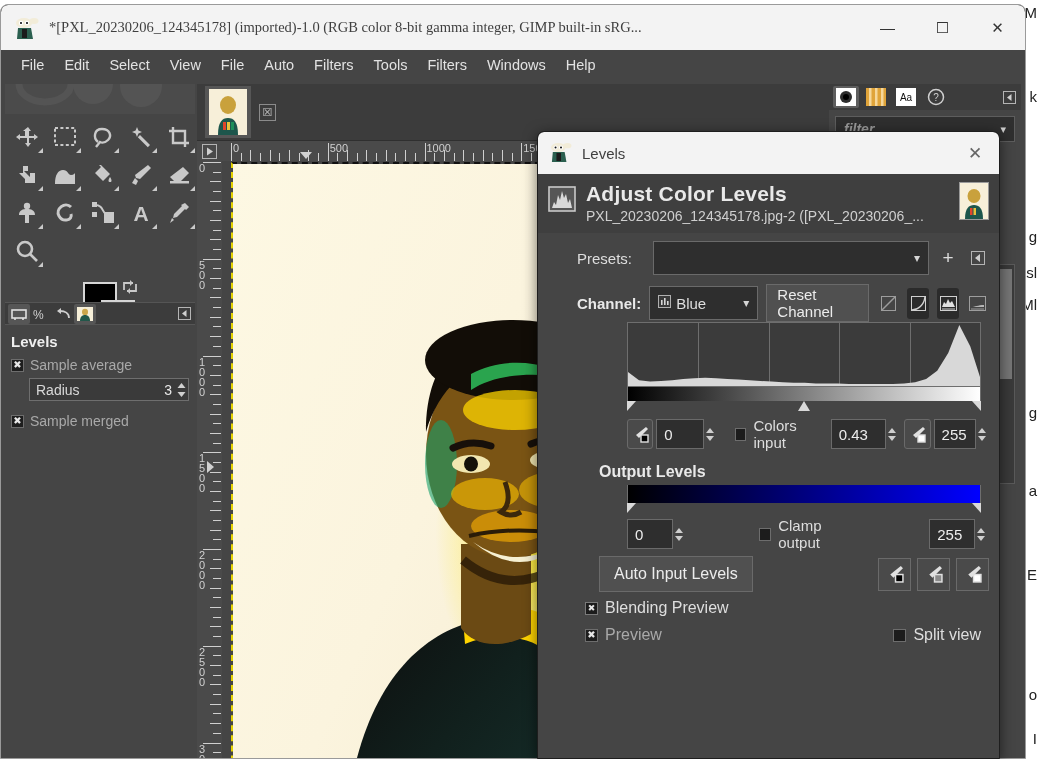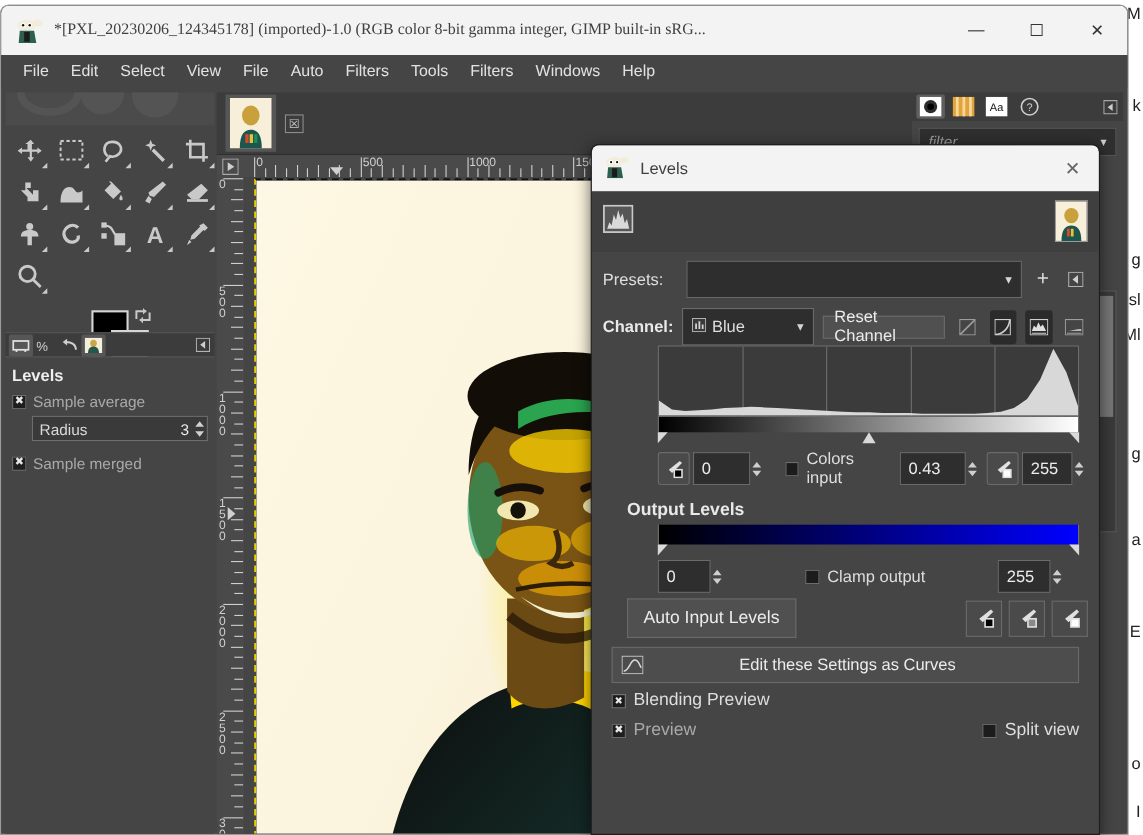--- a/index.html
+++ b/index.html
@@ -85,46 +85,46 @@
   .photo{ position:absolute; left:9px; top:1px; width:320px; height:690px;
       border-left:2px dashed #e3d100; border-top:2px dashed #111; }
 
   
   .rdock{ position:absolute; right:4px; top:0; width:192px; bottom:0; background:#454545; }
   .rd-tabs{ height:26px; background:#3c3c3c; display:flex; align-items:center; padding:0 4px; gap:4px; }
   .rd-tab{ width:26px; height:22px; display:flex; align-items:center; justify-content:center; border-radius:2px; }
   .rd-tab.active{ background:#5e5e5e; }
   .rd-menu{ margin-left:auto; width:15px; height:15px; display:flex; align-items:center; justify-content:center; }
   .filterbox{ margin:6px 6px 0 6px; height:26px; background:#2f2f2f; border:1px solid #5d5d5d; display:flex; align-items:center; padding:0 8px; }
-  .filterbox .ph{ font-style:italic; color:#9a9a9a; font-size:14px; }
+  .filterbox .ph{ font-style:italic; color:#9a9a9a; font-size:14px;font-weight:bold; }
   .filterbox .cv{ margin-left:auto; color:#cfcfcf; font-size:11px; }
   .rd-scroll{ position:absolute; right:6px; top:180px; width:22px; height:220px; background:#3a3a3a; border:1px solid #5a5a5a; }
   .rd-thumb{ position:absolute; left:2px; top:4px; width:16px; height:110px; background:#767676; }
 
   
   .levels{ position:absolute; left:537px; top:131px; width:463px; height:628px;
       background:#454545; border:1px solid #1e1e1e; box-shadow:0 3px 14px rgba(0,0,0,.55);
       border-top-left-radius:7px; border-top-right-radius:7px; overflow:hidden; }
   .lv-title{ height:42px; background:#f3f3f3; display:flex; align-items:center; padding-left:12px;
       border-top-left-radius:6px; border-top-right-radius:6px; }
   .lv-title .t{ font-size:15px; color:#3f3f3f; margin-left:10px; }
   .lv-close{ margin-left:auto; width:48px; height:42px; display:flex; align-items:center; justify-content:center; color:#666; font-size:17px; }
 
   .lv-head{ background:#3f3f3f; padding:8px 10px 9px 10px; display:flex; align-items:flex-start; }
   .lv-head .ico{ width:28px; height:26px; margin-right:10px; margin-top:4px; flex:0 0 auto; }
   .lv-h1{ font-size:21px; font-weight:bold; color:#e9e9e9; letter-spacing:.2px; }
   .lv-h2{ font-size:14px; color:#cfcfcf; margin-top:2px; white-space:nowrap; overflow:hidden; }
   .lv-thumb{ margin-left:auto; width:30px; height:38px; border:1px solid #9a9a9a; flex:0 0 auto; }
 
-  .lv-body{ padding:8px 10px 0 10px; }
+  .lv-body{ padding:8px 10px 0 10px;margin-left:29px; }
   .row{ display:flex; align-items:center; }
   .lbl-b{ font-weight:bold; font-size:15px; color:#e9e9e9; }
   .combo{ background:#2e2e2e; border:1px solid #6a6a6a; height:34px; display:flex; align-items:center; padding:0 8px; }
   .combo .cv{ margin-left:auto; color:#d5d5d5; font-size:12px; padding-left:10px; }
-  .btn{ background:#505050; border:1px solid #6a6a6a; height:21px; display:flex; align-items:center; justify-content:center;
+  .btn{ background:#505050; border:1px solid #6a6a6a; height:38px; display:flex; align-items:center; justify-content:center;
       padding:0 10px; font-size:15px; color:#ececec; }
   .iconbtn{ width:22px; height:22px; display:flex; align-items:center; justify-content:center; }
   .tglbtn{ width:27px; height:31px; display:flex; align-items:center; justify-content:center; }
   .tglbtn.on{ background:#2b2b2b; border-radius:3px; }
 
   .sec-title{ font-weight:bold; font-size:16px; color:#e9e9e9; margin:8px 0 4px 22px; }
 
   .histwrap{ margin-left:50px; margin-right:8px; }
   .hist{ position:relative; height:65px; background:#3b3b3b; border:1px solid #6e6e6e; overflow:hidden; }
   .hist .vline{ position:absolute; top:0; bottom:0; width:1px; background:#6e6e6e; }
@@ -671,20 +671,24 @@
       <div class="lv-close">✕</div>
     </div>
 
     <div class="lv-head">
       <span class="ico">
         <svg width="28" height="26" viewBox="0 0 28 26">
             <rect x="1" y="1" width="26" height="24" fill="#565656" stroke="#c9c9c9" stroke-width="1.6"></rect>
           <path d="M4 22 L6 16 L8 19 L10 9 L12 14 L14 5 L16 12 L18 8 L20 17 L22 13 L24 22 Z" fill="#d9d9d9"></path>
           </svg>
       </span>
+      <div style="min-width:0;flex:1;">
+        <div class="lv-h1">Adjust Color Levels</div>
+        <div class="lv-h2">PXL_20230206_124345178.jpg-2 ([PXL_20230206_...</div>
+      </div>
       <span class="lv-thumb">
         <svg width="28" height="36" viewBox="0 0 28 36">
           <rect width="28" height="36" fill="#f7efd9"></rect>
           <ellipse cx="14" cy="13" rx="6.5" ry="7" fill="#c9a13c"></ellipse>
           <path d="M5 36c0-11 4-14 9-14s9 3 9 14z" fill="#1d564c"></path>
           <rect x="10" y="25" width="2.5" height="7" fill="#e0452c"></rect>
             <rect x="13.5" y="25" width="2.5" height="7" fill="#e8c23c"></rect>
         </svg>
       </span>
     </div>
@@ -845,29 +849,20 @@
             </svg>
         </span>
         <span class="tglbtn" style="width:33px;height:33px;border:1px solid #6a6a6a;background:#4a4a4a;margin-left:6px;">
           <svg width="18" height="18" viewBox="0 0 17 17">
               <path d="M14 1l2 2-9 9-3-3z" fill="#e0e0e0"></path>
               <rect x="9" y="9" width="7" height="7" fill="#fff" stroke="#e0e0e0" stroke-width="1.4"></rect>
             </svg>
         </span>
       </div>
 
-      <div class="curvebtn">
-        <span class="ci">
-          <svg width="20" height="17" viewBox="0 0 20 17">
-              <rect x="0.5" y="0.5" width="19" height="16" fill="none" stroke="#c9c9c9"></rect>
-              <path d="M2 14 C7 14 8 4 12 4 C16 4 16 9 18 11" stroke="#dcdcdc" stroke-width="1.4" fill="none"></path>
-            </svg>
-        </span>
-        <span class="ct">Edit these Settings as Curves</span>
-      </div>
 
       <div class="expander">
         <span class="exp-box">✖</span>
         <span class="lbl-n" style="font-size:16px;">Blending Preview</span>
       </div>
 
       <div class="row" style="padding:9px 8px 0 8px;">
         <span class="chk on">✖</span>
         <span class="dim" style="margin-left:7px;font-size:16px;">Preview</span>
         <span class="sqchk" style="margin-left:auto;"></span>

